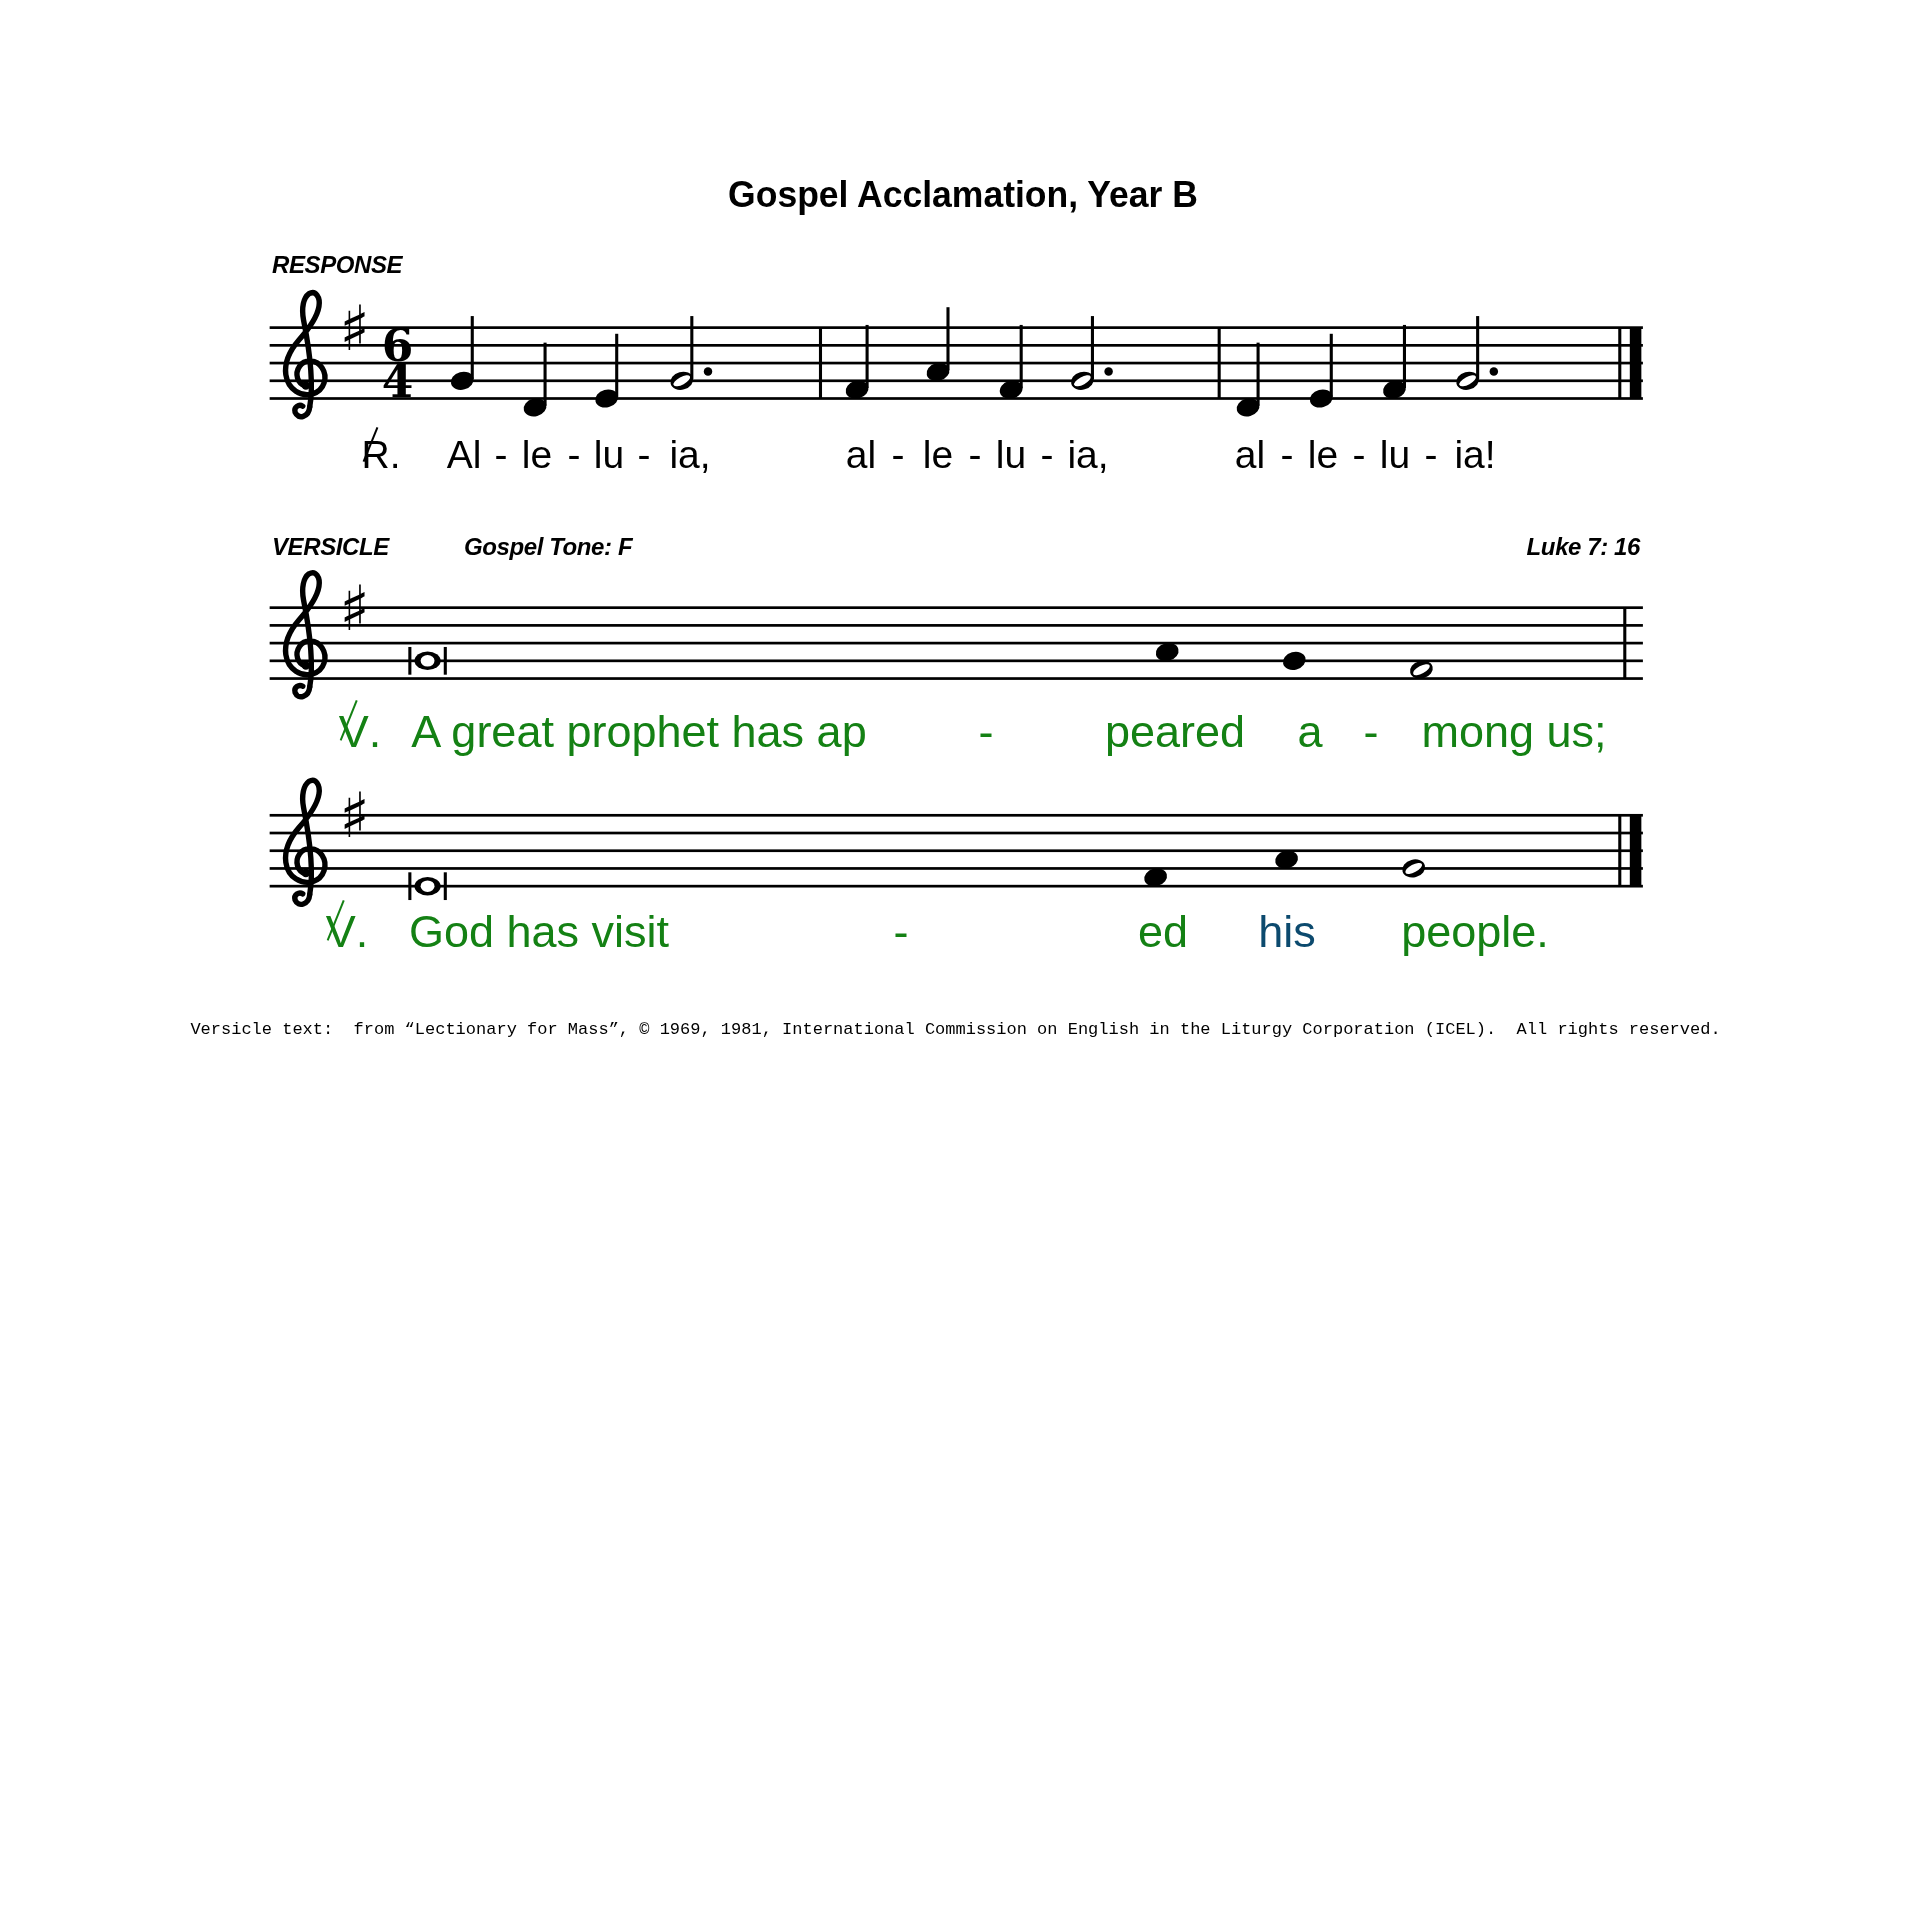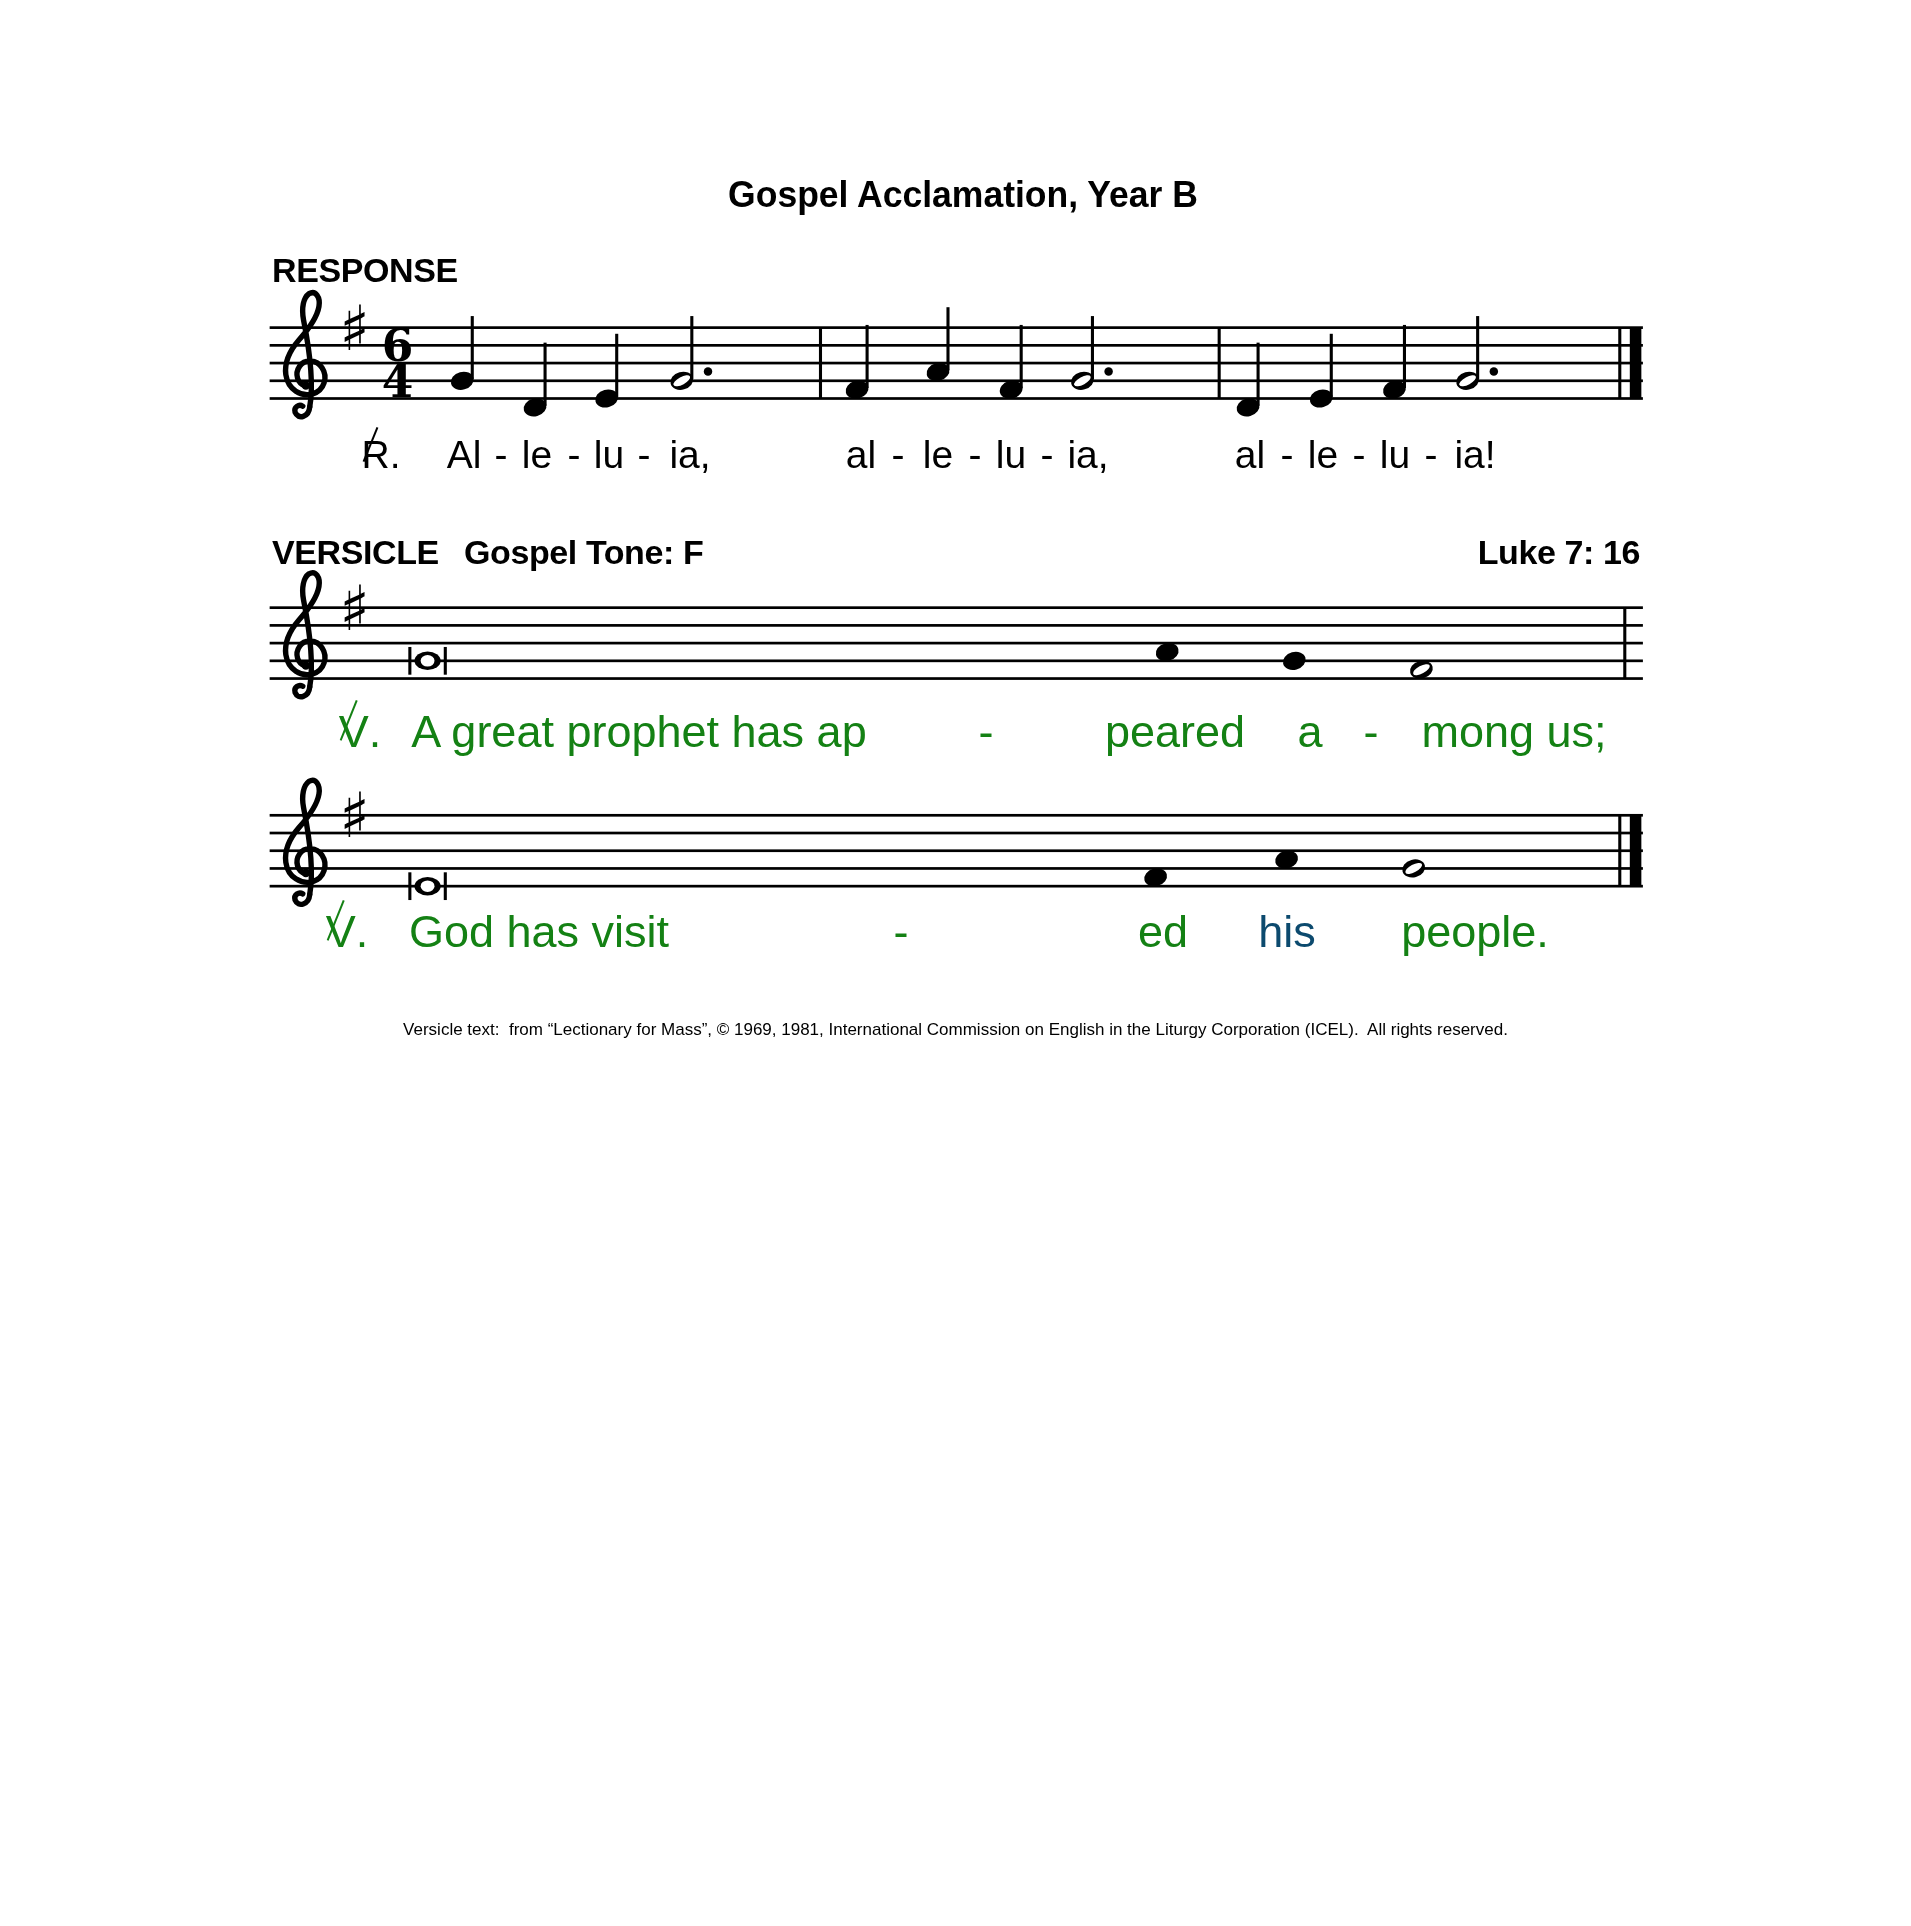--- a/index.html
+++ b/index.html
@@ -8,34 +8,34 @@
   
   .title{position:absolute;left:965px;top:94px;transform:translateX(-50%);white-space:nowrap;
          font-size:65px;font-weight:700;}
   .title .squeeze{display:inline-block;transform:scaleX(.88);transform-origin:50% 50%;}
   .title sup{font-size:.55em;vertical-align:.5em;}
   .title .rest{white-space:pre;}
   .subtitle{position:absolute;left:963px;top:174px;transform:translateX(-50%);white-space:nowrap;
             font-size:37px;font-weight:700;}
   .subtitle .squeeze{display:inline-block;transform:scaleX(.96);transform-origin:50% 50%;}
   
-  .label{position:absolute;font-size:34px;font-weight:700;letter-spacing:-0.4px;white-space:nowrap;}
+  .label{position:absolute;font-size:24px;font-weight:700;letter-spacing:-0.4px;white-space:nowrap;font-style:italic;}
   .response-label{left:272px;top:251px;}
   .versicle-label{left:272px;top:533px;}
   .psalmtone-label{left:464px;top:533px;}
   .reference-label{right:271px;top:533px;}
   
   #music-layer{position:absolute;left:0;top:0;width:1911px;height:2703px;}
   #lyrics-layer{position:absolute;left:0;top:0;width:1911px;height:2703px;}
   .lyric-token{position:absolute;transform:translateX(-50%);white-space:pre;line-height:1;}
   .slash-letter{position:relative;display:inline-block;}
   .slash-bar{position:absolute;left:30%;top:-22%;width:.055em;height:.95em;background:currentColor;
              transform:rotate(22deg);}
   
-  .footer{position:absolute;left:0;top:1017px;width:1911px;text-align:center;}
+  .footer{position:absolute;left:0;top:1017px;width:1911px;text-align:center;font-family:Liberation Mono, monospace;}
   .footer-line{font-size:17px;line-height:26px;white-space:pre;color:#000;}
 </style>
 </head>
 <body>
 
 <div class="page">
 
 
   <div class="subtitle">
     <span class="squeeze">Gospel Acclamation, Year B</span>

